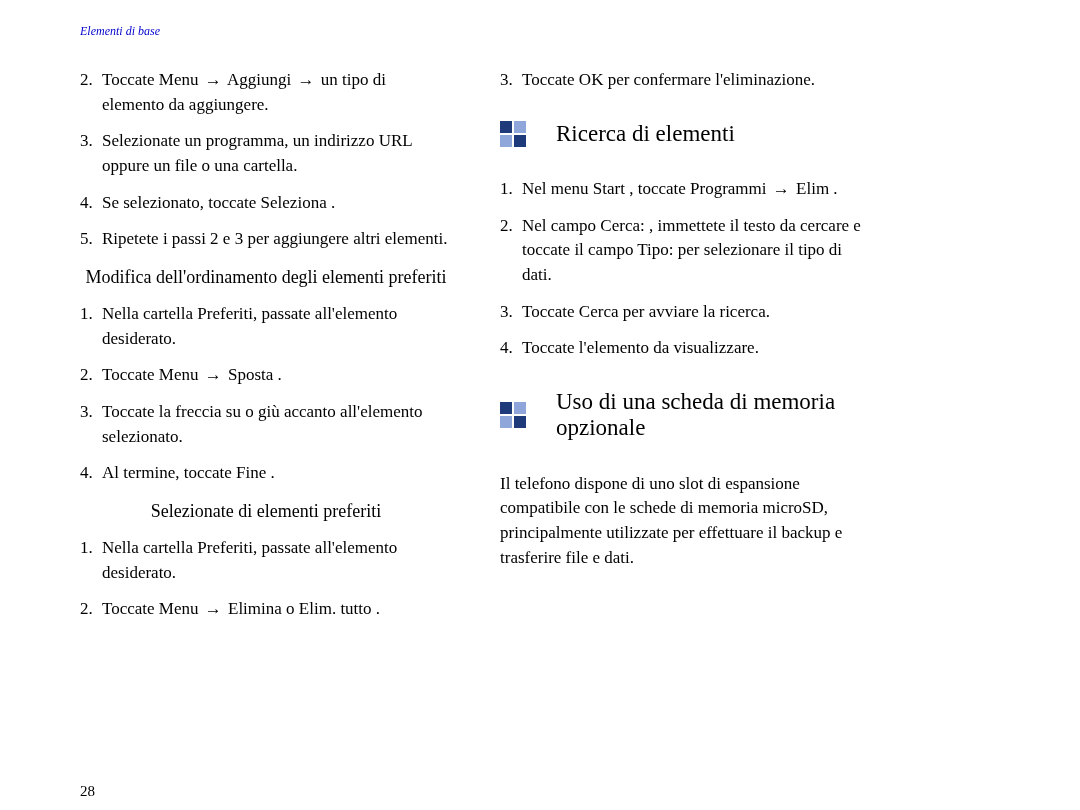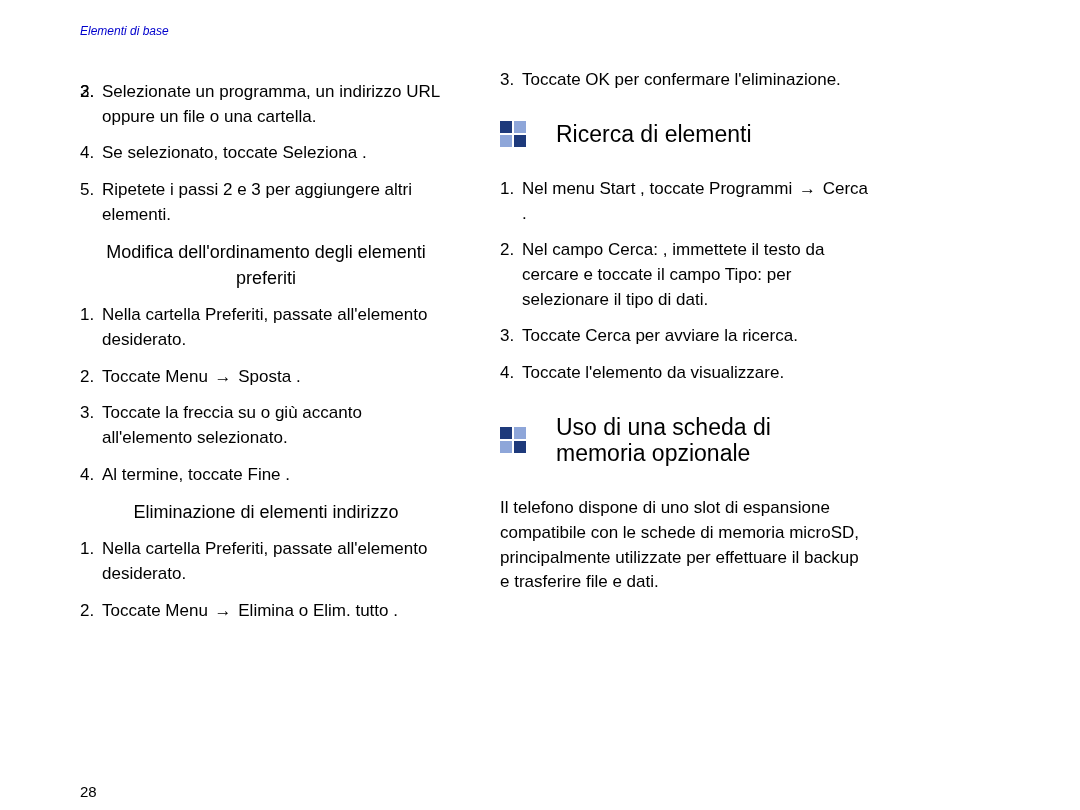--- a/index.html
+++ b/index.html
@@ -10,20 +10,21 @@
     background: #ffffff;
     font-family: Arial, Helvetica, sans-serif;
     color: #000000;
   }
   .page {
     box-sizing: border-box;
     width: 920px;
     height: 810px;
     padding: 32px 48px 16px 80px;
     position: relative;
+    font-family: Liberation Serif, serif;
   }
   .header {
     position: absolute;
     top: 24px;
     left: 80px;
     font-size: 12px;
     color: #0000cc;
     font-style: italic;
     font-weight: 500;
   }
@@ -108,20 +109,23 @@
 
   <div class="header">Elementi di base</div>
 
   <div class="columns">
 
     <div class="col">
 
       <ol class="steps">
         <li>
           <span class="num">2.</span>
+          <span>
+            <span>Toccate Menu  </span><span class="arrow">→</span><span> Aggiungi   </span><span class="arrow">→</span><span> un tipo di elemento da aggiungere.</span>
+          </span>
         </li>
         <li>
           <span class="num">3.</span>
           <span>Selezionate un programma, un indirizzo URL oppure un file o una cartella.</span>
         </li>
         <li>
           <span class="num">4.</span>
           <span>Se selezionato, toccate Seleziona  .</span>
         </li>
         <li>
@@ -146,21 +150,21 @@
         <li>
           <span class="num">3.</span>
           <span>Toccate la freccia su o giù accanto all'elemento selezionato.</span>
         </li>
         <li>
           <span class="num">4.</span>
           <span>Al termine, toccate Fine .</span>
         </li>
       </ol>
 
-      <div class="sub-heading">Eliminazione di elementi indirizzo</div>
+      <div class="sub-heading">Selezionate di elementi preferiti</div>
 
       <ol class="steps">
         <li>
           <span class="num">1.</span>
           <span>Nella cartella Preferiti, passate all'elemento desiderato.</span>
         </li>
         <li>
           <span class="num">2.</span>
           <span>
             <span>Toccate Menu  </span><span class="arrow">→</span><span> Elimina   o Elim. tutto    .</span>
@@ -189,21 +193,21 @@
           </span>
         </span>
         <h2>Ricerca di elementi</h2>
       </div>
 
 
       <ol class="steps">
         <li>
           <span class="num">1.</span>
           <span>
-            <span>Nel menu Start , toccate Programmi    </span><span class="arrow">→</span><span> Cerca .</span>
+            <span>Nel menu Start , toccate Programmi    </span><span class="arrow">→</span><span> Elim .</span>
           </span>
         </li>
         <li>
           <span class="num">2.</span>
           <span>Nel campo Cerca: , immettete il testo da cercare e toccate il campo Tipo:  per selezionare il tipo di dati.</span>
         </li>
         <li>
           <span class="num">3.</span>
           <span>Toccate Cerca  per avviare la ricerca.</span>
         </li>

